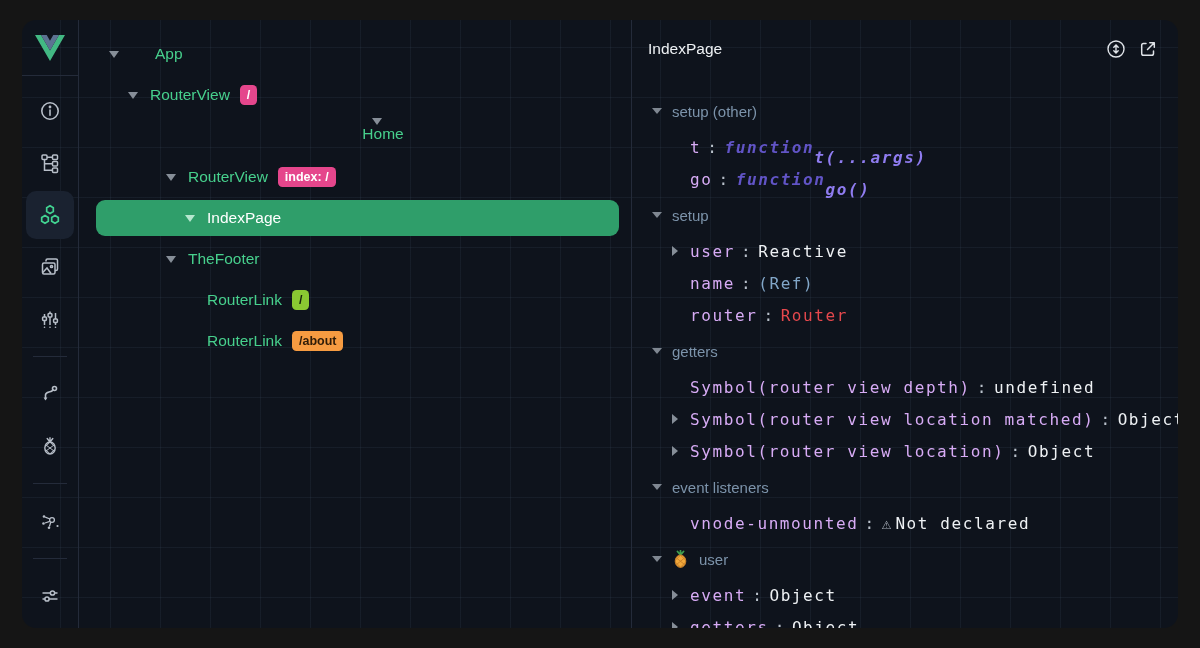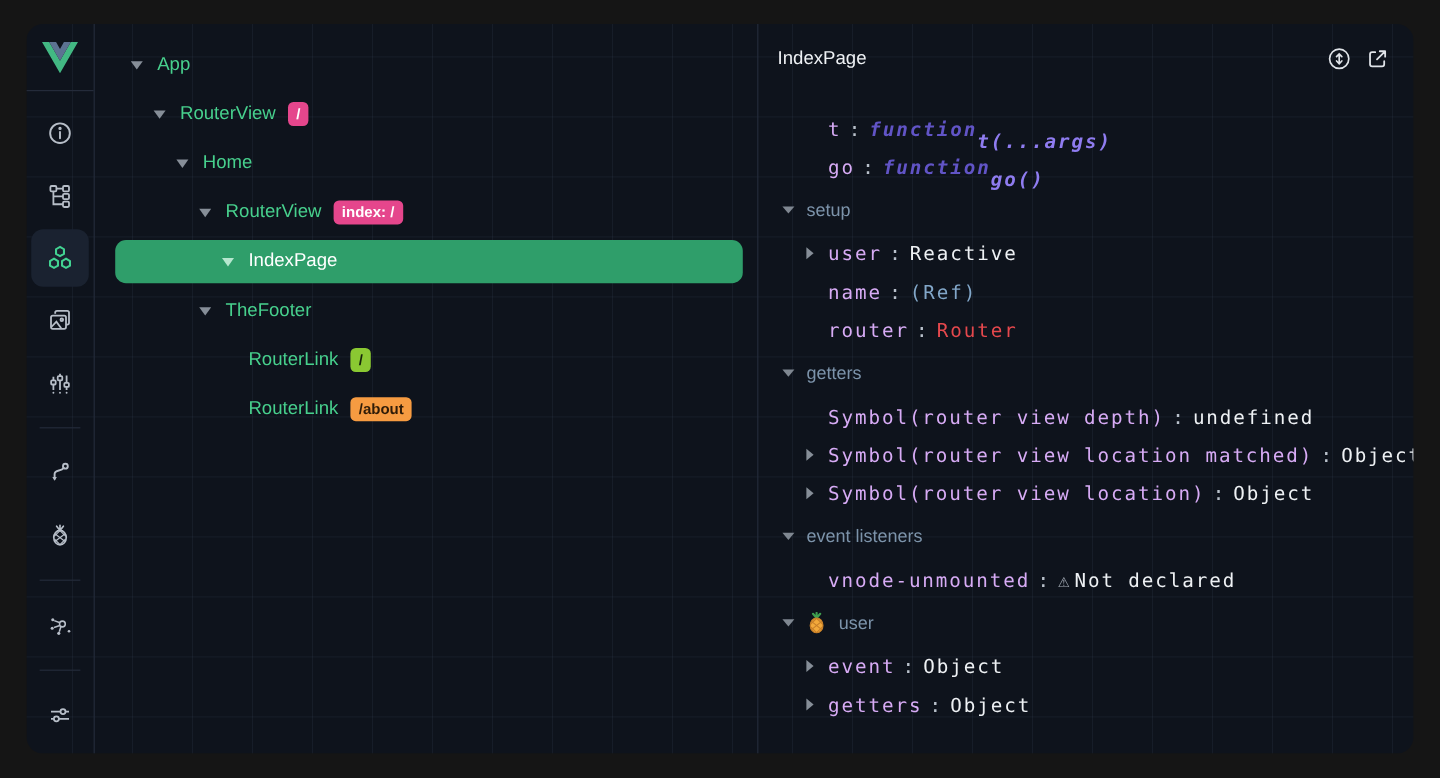--- a/index.html
+++ b/index.html
@@ -151,34 +151,34 @@
           <path d="M3.5 8 H18.5 M3.5 14 H18.5"></path>
           <circle cx="13.5" cy="8" r="2.1" fill="#0e131c"></circle>
           <circle cx="8" cy="14" r="2.1" fill="#0e131c"></circle>
         </svg>
       </button>
     </nav>
   </aside>
 
   <main class="left-pane">
     <div class="tree" id="tree">
-        <div class="tree-row" style="padding-left: 13px;">
+        <div class="tree-row" style="padding-left: 13px; gap: 24px;">
           <span class="twrap">
             <span class="tri-down"></span>
           </span>
           <span class="tlabel">App</span>
         </div>
         <div class="tree-row" style="padding-left: 32px;">
           <span class="twrap">
             <span class="tri-down"></span>
           </span>
           <span class="tlabel">RouterView</span>
           <span class="badge pink">/</span>
         </div>
-        <div class="tree-row" style="padding-left: 51px;">
+        <div class="tree-row" style="padding-left: 51px; flex-direction: column;">
           <span class="twrap">
             <span class="tri-down"></span>
           </span>
           <span class="tlabel">Home</span>
         </div>
         <div class="tree-row" style="padding-left: 70px;">
           <span class="twrap">
             <span class="tri-down"></span>
           </span>
           <span class="tlabel">RouterView</span>
@@ -219,20 +219,24 @@
         </svg>
       </button>
       <button class="icon-btn">
         <svg width="22" height="22" viewBox="0 0 22 22" fill="none" stroke="#dfe3e8" stroke-width="1.5" stroke-linecap="round" stroke-linejoin="round">
           <path d="M9 5.5 H6.5 A1.8 1.8 0 0 0 4.7 7.3 V15.5 A1.8 1.8 0 0 0 6.5 17.3 H14.7 A1.8 1.8 0 0 0 16.5 15.5 V13"></path>
           <path d="M10.5 11.5 L17 5 M12.8 4.7 H17.3 V9.2"></path>
         </svg>
       </button>
     </div>
     <div class="inspector" id="inspector">
+        <div class="insp-header">
+          <span class="tri-down"></span>
+          <span class="hlabel">setup (other)</span>
+        </div>
         <div class="insp-item">
           <span class="awrap"></span>
           <span class="key">t</span>
           <span class="colon">:</span>
           <span class="v-keyword">function </span>
           <span class="v-signature">t(...args)</span>
         </div>
         <div class="insp-item">
           <span class="awrap"></span>
           <span class="key">go</span>

